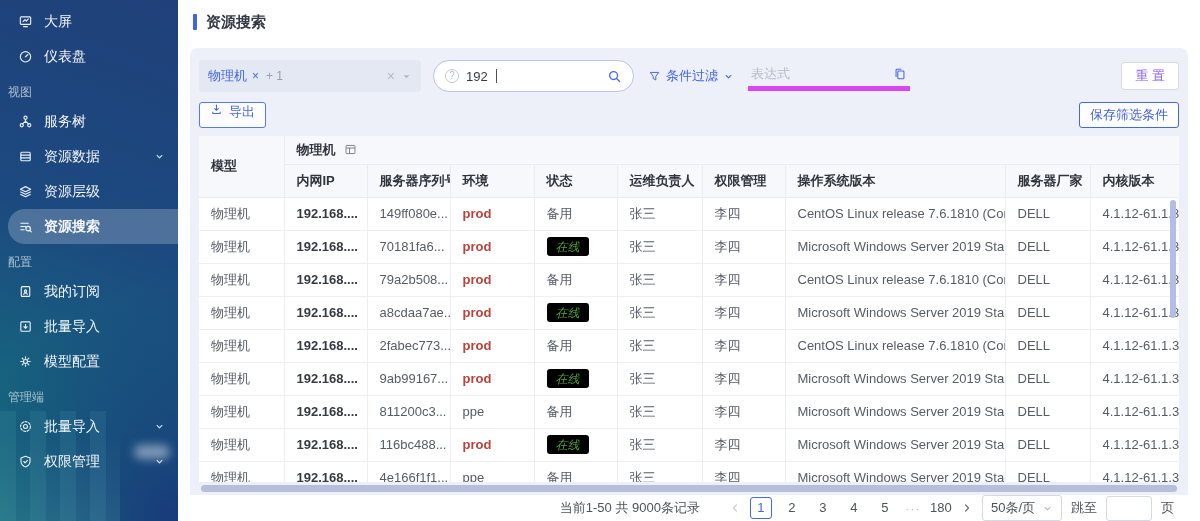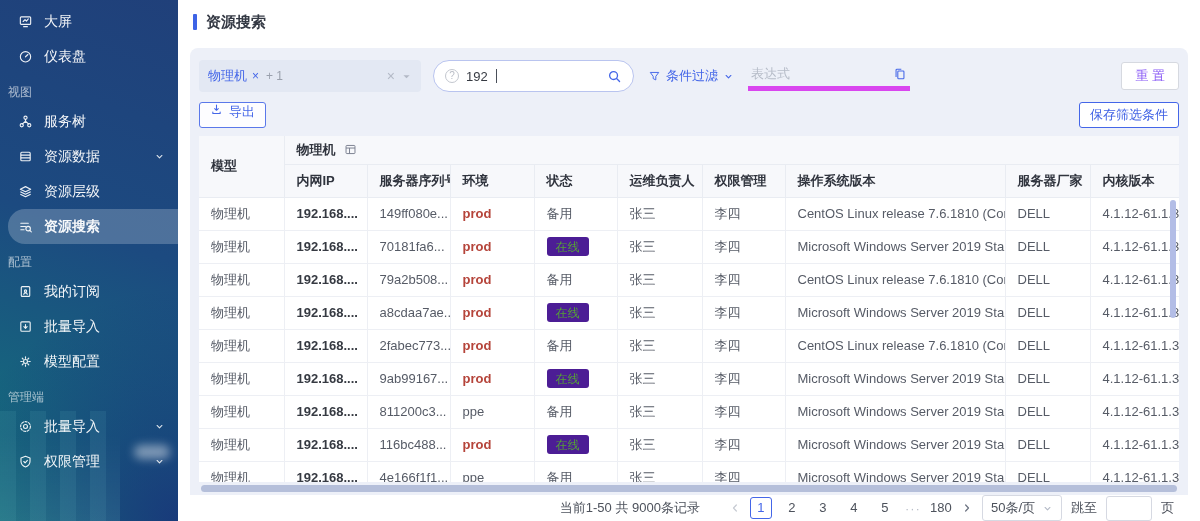--- a/index.html
+++ b/index.html
@@ -92,22 +92,22 @@
   tr.cols-row th { height:33px; }
   th.model-th { vertical-align:middle; }
   th.group-th { }
   .group-th-inner { display:flex; align-items:center; gap:8px; }
   .tbl-cfg { color:#7a8090; cursor:pointer; }
   tbody td { height:33px; padding:0 12px; border-right:1px solid #edeff4;
     border-bottom:1px solid #edeff4; color:#565b66; white-space:nowrap; overflow:hidden; }
   td.c-ip { font-weight:bold; color:#363a42; }
   td.c-env, td.c-status { text-align:left; }
   td.env-prod { color:#b5443a; font-weight:bold; }
-  .badge-online { display:inline-block; background:#4c1d95; color:#55a335;
-    border-radius:3px; padding:2.5px 9px; font-size:12px; line-height:14px; }
+  .badge-online { display:inline-block; background:#000000; color:#55a335;
+    border-radius:3px; padding:2.5px 9px; font-size:12px; line-height:14px;font-style:italic; }
   .vscroll { position:absolute; right:3px; top:64px; width:6px; height:118px;
     background:#b3bde6; border-radius:3px; cursor:pointer; }
   .hscroll { height:7px; background:#b5bfda; border-radius:4px; margin:3px 2px 0; cursor:pointer; }
 
   
   .pagination { background:#fff; margin:3px -9px 0; height:26px; padding:0 14px 0 0;
     display:flex; align-items:center; justify-content:flex-end; gap:9px; color:#4d525c; }
   .pg-summary { margin-right:20px; }
   .pg-arrow { color:#c6cad2; cursor:pointer; display:flex; }
   .pg-arrow.next { color:#6b7280; }

